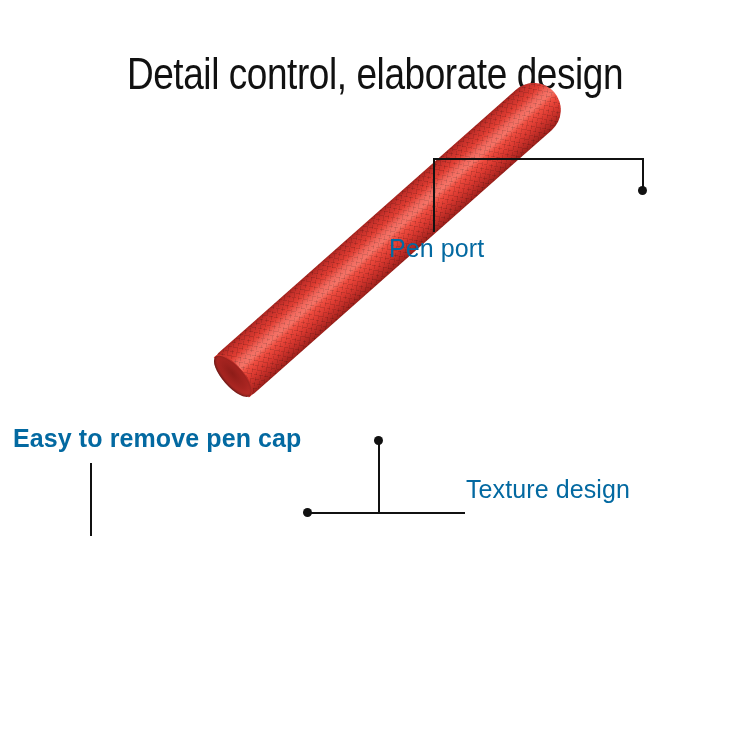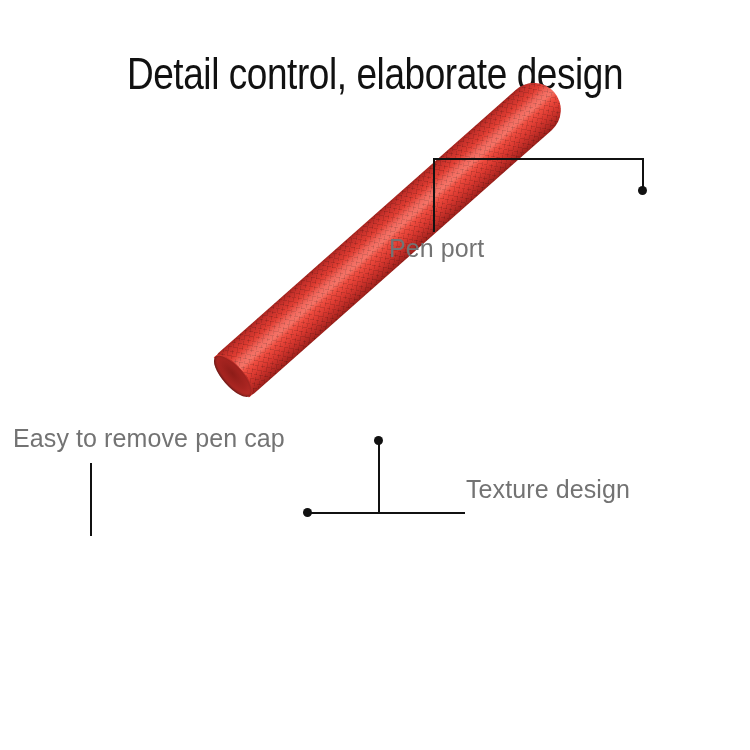--- a/index.html
+++ b/index.html
@@ -180,21 +180,21 @@
     clip-path: polygon(0% 0%, 84% 22%, 96% 40%, 100% 50%, 96% 60%, 84% 78%, 0% 100%);
     overflow: hidden;
     border-radius: 4px 50% 50% 4px;
   }
 
   
   .callout-label {
     position: absolute;
     font-size: 25px;
     line-height: 30px;
-    color: #737373;
+    color: #0369a1;
     white-space: nowrap;
     font-weight: 400;
     letter-spacing: 0.1px;
   }
   .leader {
     position: absolute;
     background: #111111;
   }
   .leader.h { height: 2px; }
   .leader.v { width: 2px; }
@@ -269,18 +269,18 @@
 
     <div class="leader v" style="left:378px; top:442px; height:71px;"></div>
     <div class="dot" style="left:374px; top:436px;"></div>
     <div class="callout-label" style="left:466px; top:474px;">Texture design</div>
   </div>
 
   <div>
     <div class="leader v" style="left:90px; top:463px; height:141px;"></div>
     <div class="leader h" style="left:90px; top:602px; width:65px;"></div>
     <div class="dot" style="left:149px; top:598px;"></div>
-    <div class="callout-label" style="left:13px; top:423px;">Easy to remove pen cap</div>
+    <div class="callout-label" style="left:13px; top:423px;font-weight:bold;">Easy to remove pen cap</div>
   </div>
 
   <div id="bottom-rule"></div>
 
 </div>
 
 </body></html>

